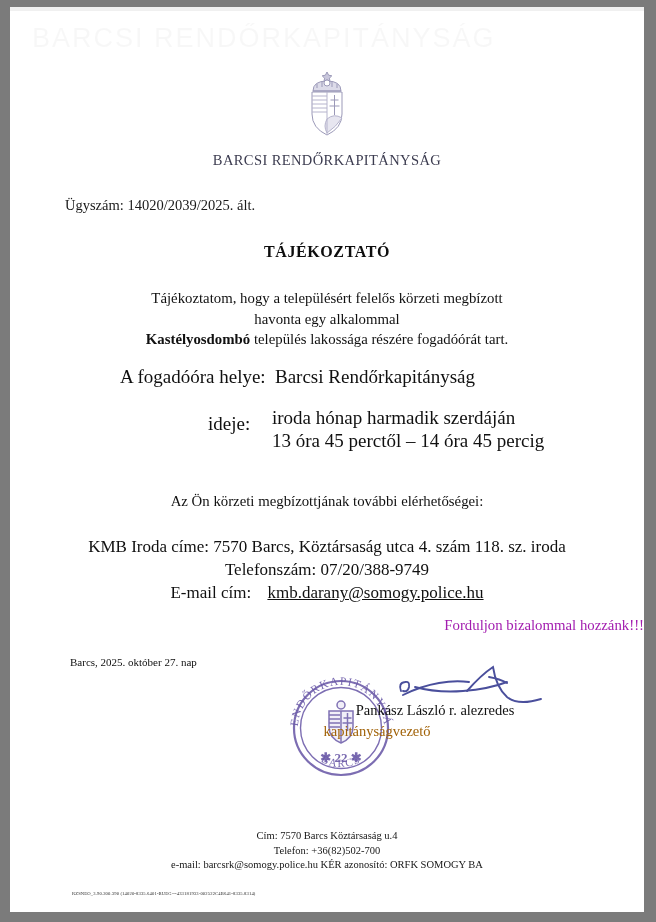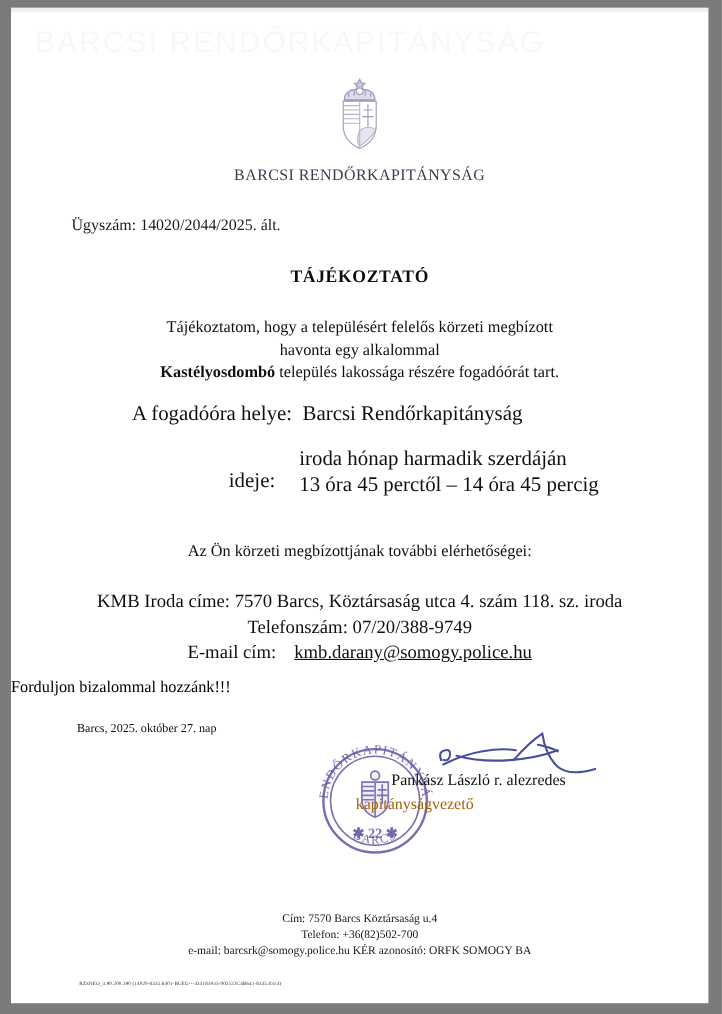--- a/index.html
+++ b/index.html
@@ -101,21 +101,21 @@
   }
   .para-intro b { font-weight: bold; }
 
   .rowline {
     position: absolute;
     font-size: 19px;
     color: #101010;
   }
   .lbl-place  { left: 110px; top: 359px; }
   .val-place  { left: 265px; top: 359px; }
-  .lbl-time   { left: 198px; top: 420px; }
+  .lbl-time   { left: 198px; top: 406px; }
   .val-time1  { left: 262px; top: 400px; }
   .val-time2  { left: 262px; top: 423px; }
 
   .contacts-head {
     position: absolute;
     left: 0; top: 486px;
     width: 634px;
     text-align: center;
     font-size: 14.8px;
     color: #101010;
@@ -131,23 +131,23 @@
   }
   .email-link {
     text-decoration: underline;
     color: #101010;
     margin-left: 12px;
   }
   .closing {
     position: absolute;
     left: 0; top: 610px;
     width: 634px;
-    text-align: left;
+    text-align: right;
     font-size: 14.8px;
-    color: #000000;
+    color: #a21caf;
   }
   .place-date {
     position: absolute;
     left: 60px; top: 649px;
     font-size: 11px;
     color: #101010;
   }
 
   
   .stamp {
@@ -231,21 +231,21 @@
             <path d="M26.5 31 h8 M25.5 37 h10" stroke="#9b99b8"></path>
             <path d="M23 50 q7 -6 15 -1 q-6 9 -15 15 q-4 -7 0 -14z" fill="#e7e6f0" stroke="#b6b4cd"></path>
             <path d="M23 23 v43" stroke="#b6b4cd"></path>
           </g>
         </svg>
       </span>
     </div>
 
     <div class="org-name">BARCSI RENDŐRKAPITÁNYSÁG</div>
 
-    <div class="case-no">Ügyszám: 14020/2044/2025. ált.</div>
+    <div class="case-no">Ügyszám: 14020/2039/2025. ált.</div>
 
     <div class="doc-title">TÁJÉKOZTATÓ</div>
 
     <div class="para-intro">
       <span>Tájékoztatom, hogy a településért felelős körzeti megbízott</span><br>
       <span>havonta egy alkalommal</span><br>
       <b>Kastélyosdombó</b><span> település lakossága részére fogadóórát tart.</span>
     </div>
 
     <div class="rowline lbl-place">A fogadóóra helye:</div>

